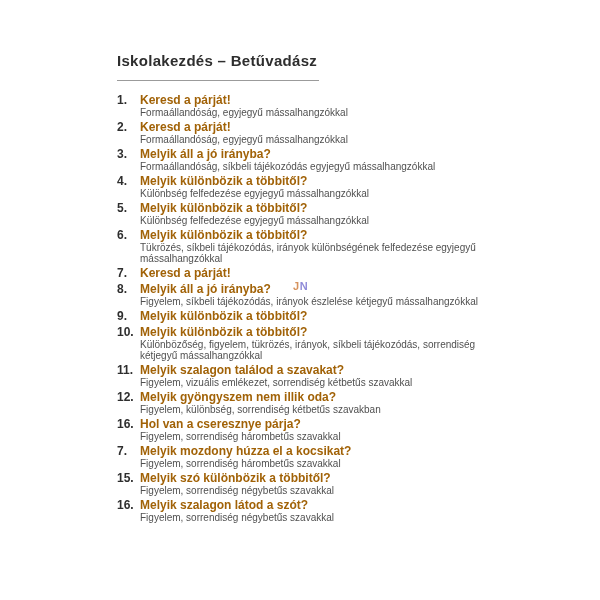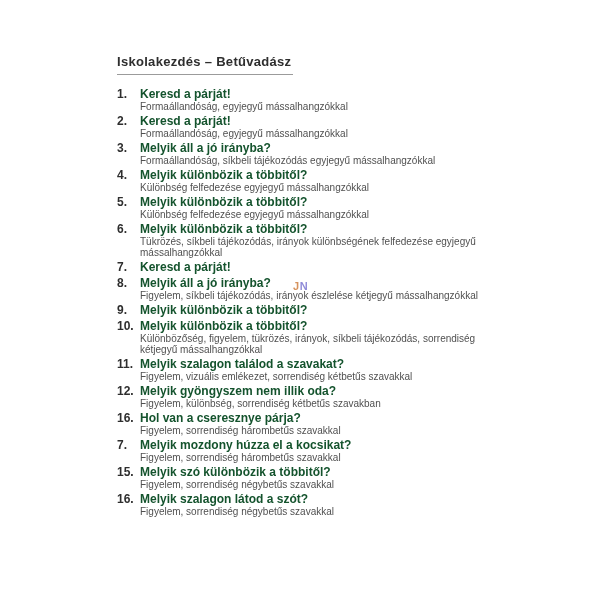--- a/index.html
+++ b/index.html
@@ -17,22 +17,22 @@
   }
   .content {
     position: absolute;
     left: 117px;
     top: 52px;
     width: 372px;
   }
   .title {
     display: inline-block;
     margin: 0 0 13px 0;
-    padding: 0 2px 5px 0;
-    font-size: 13px;
+    padding: 0 2px 11px 0;
+    font-size: 15px;
     font-weight: bold;
     letter-spacing: 0.3px;
     color: #2e2e2e;
     border-bottom: 1px solid #9b9b9b;
   }
   .list {
     margin: 0;
     padding: 0;
     list-style: none;
   }
@@ -49,21 +49,21 @@
     line-height: 13px;
   }
   .body {
     flex: 1;
     min-width: 0;
   }
   .heading {
     display: block;
     font-size: 12px;
     font-weight: bold;
-    color: #14532d;
+    color: #a16207;
     line-height: 13px;
   }
   .desc {
     display: block;
     font-size: 10px;
     color: #505050;
     line-height: 11px;
   }
   .watermark {
     position: absolute;

